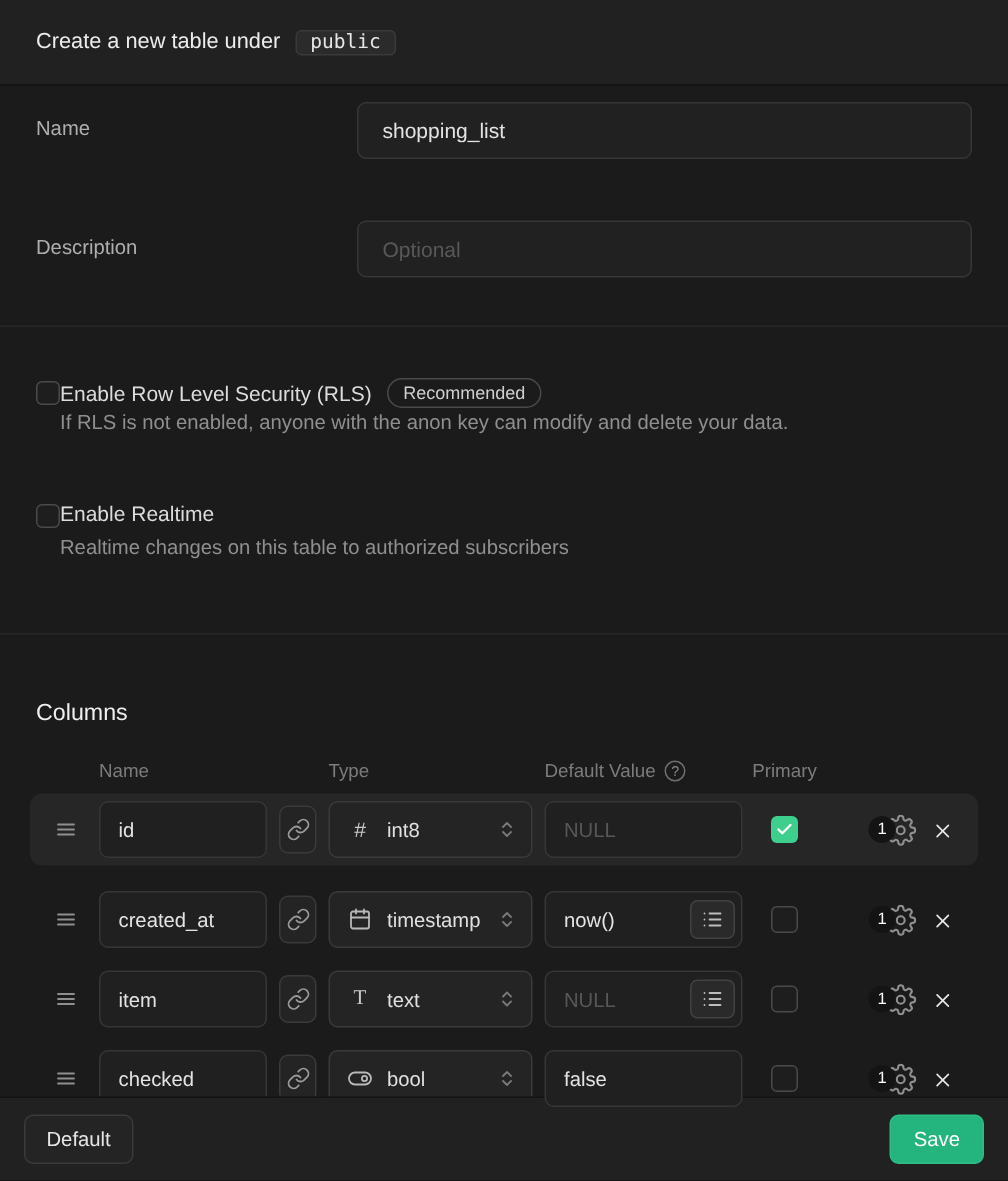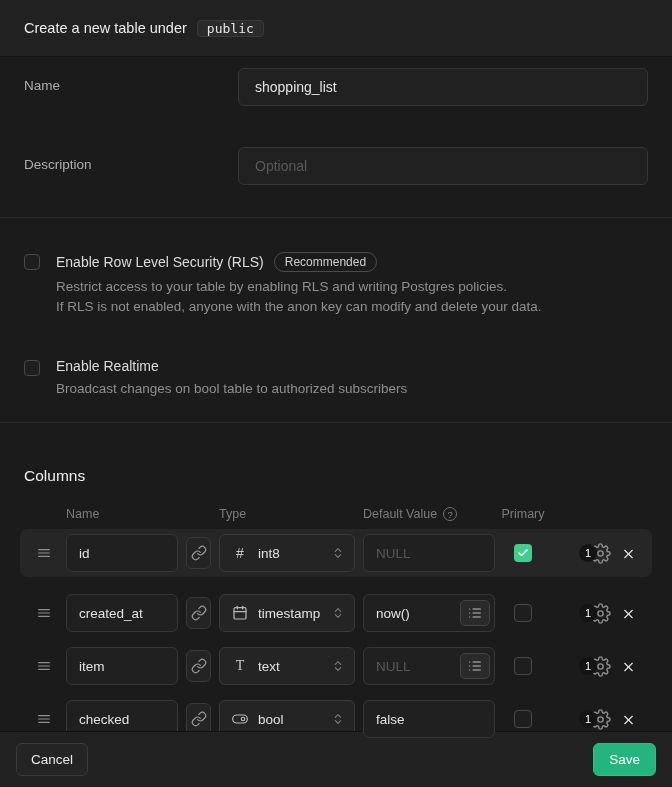--- a/index.html
+++ b/index.html
@@ -23,21 +23,21 @@
   .section-form { height:161px; padding:11px 24px 0; flex:none; border-bottom:1px solid #282828; }
   .form-row { display:flex; margin-bottom:41px; }
   .form-label { width:214px; padding-top:10px; font-size:13.5px; color:#aeaeae; }
   .txt-input {
     flex:1; height:38px; background:#212121; border:1px solid #363636; border-radius:6px;
     color:#e3e3e3; font-size:14px; padding:0 16px; outline:none; font-family:inherit;
   }
   .txt-input::placeholder { color:#585858; }
   
   .section-toggles { height:205px; padding:34px 24px 0; flex:none; border-bottom:1px solid #282828; }
-  .toggle-block { display:flex; gap:16px; }
+  .toggle-block { display:flex; }
   .toggle-block + .toggle-block { margin-top:42px; }
   .chk {
     width:16px; height:16px; border:1px solid #4a4a4a; border-radius:4px; background:#1e1e1e;
     flex:none; margin-top:2px; display:flex; align-items:center; justify-content:center;
   }
   .toggle-title-row { display:flex; align-items:center; gap:10px; }
   .toggle-title { font-size:14px; color:#dcdcdc; }
   .pill {
     border:1px solid #4a4a4a; border-radius:999px; padding:2px 10px;
     font-size:12px; color:#cfcfcf;
@@ -141,31 +141,30 @@
   </div>
 
   <div class="section-toggles">
     <div class="toggle-block">
       <div class="chk"></div>
       <div>
         <div class="toggle-title-row">
           <span class="toggle-title">Enable Row Level Security (RLS)</span>
           <span class="pill">Recommended</span>
         </div>
-        <div class="toggle-desc">Restrict access to your table by enabling RLS and writing Postgres policies.</div>
         <div class="toggle-desc" style="margin-top:0;">If RLS is not enabled, anyone with the anon key can modify and delete your data.</div>
       </div>
     </div>
     <div class="toggle-block">
       <div class="chk"></div>
       <div>
         <div class="toggle-title-row">
           <span class="toggle-title">Enable Realtime</span>
         </div>
-        <div class="toggle-desc">Broadcast changes on bool table to authorized subscribers</div>
+        <div class="toggle-desc">Realtime changes on this table to authorized subscribers</div>
       </div>
     </div>
   </div>
 
   <div class="section-columns">
     <div class="columns-head">
       <span class="columns-title">Columns</span>
     </div>
 
     <div class="cols-grid col-headers">
@@ -445,17 +444,17 @@
                   <line x1="6" y1="6" x2="18" y2="18"></line>
                 </svg>
               </span>
       </button>
     </div>
         </div>
       </div>
   </div>
 
   <div class="ftr">
-    <button class="btn-cancel">Cancel</button>
+    <button class="btn-cancel">Default</button>
     <button class="btn-save" style="background: rgb(36, 180, 126);">Save</button>
   </div>
 
 </div>
 
 </body></html>

